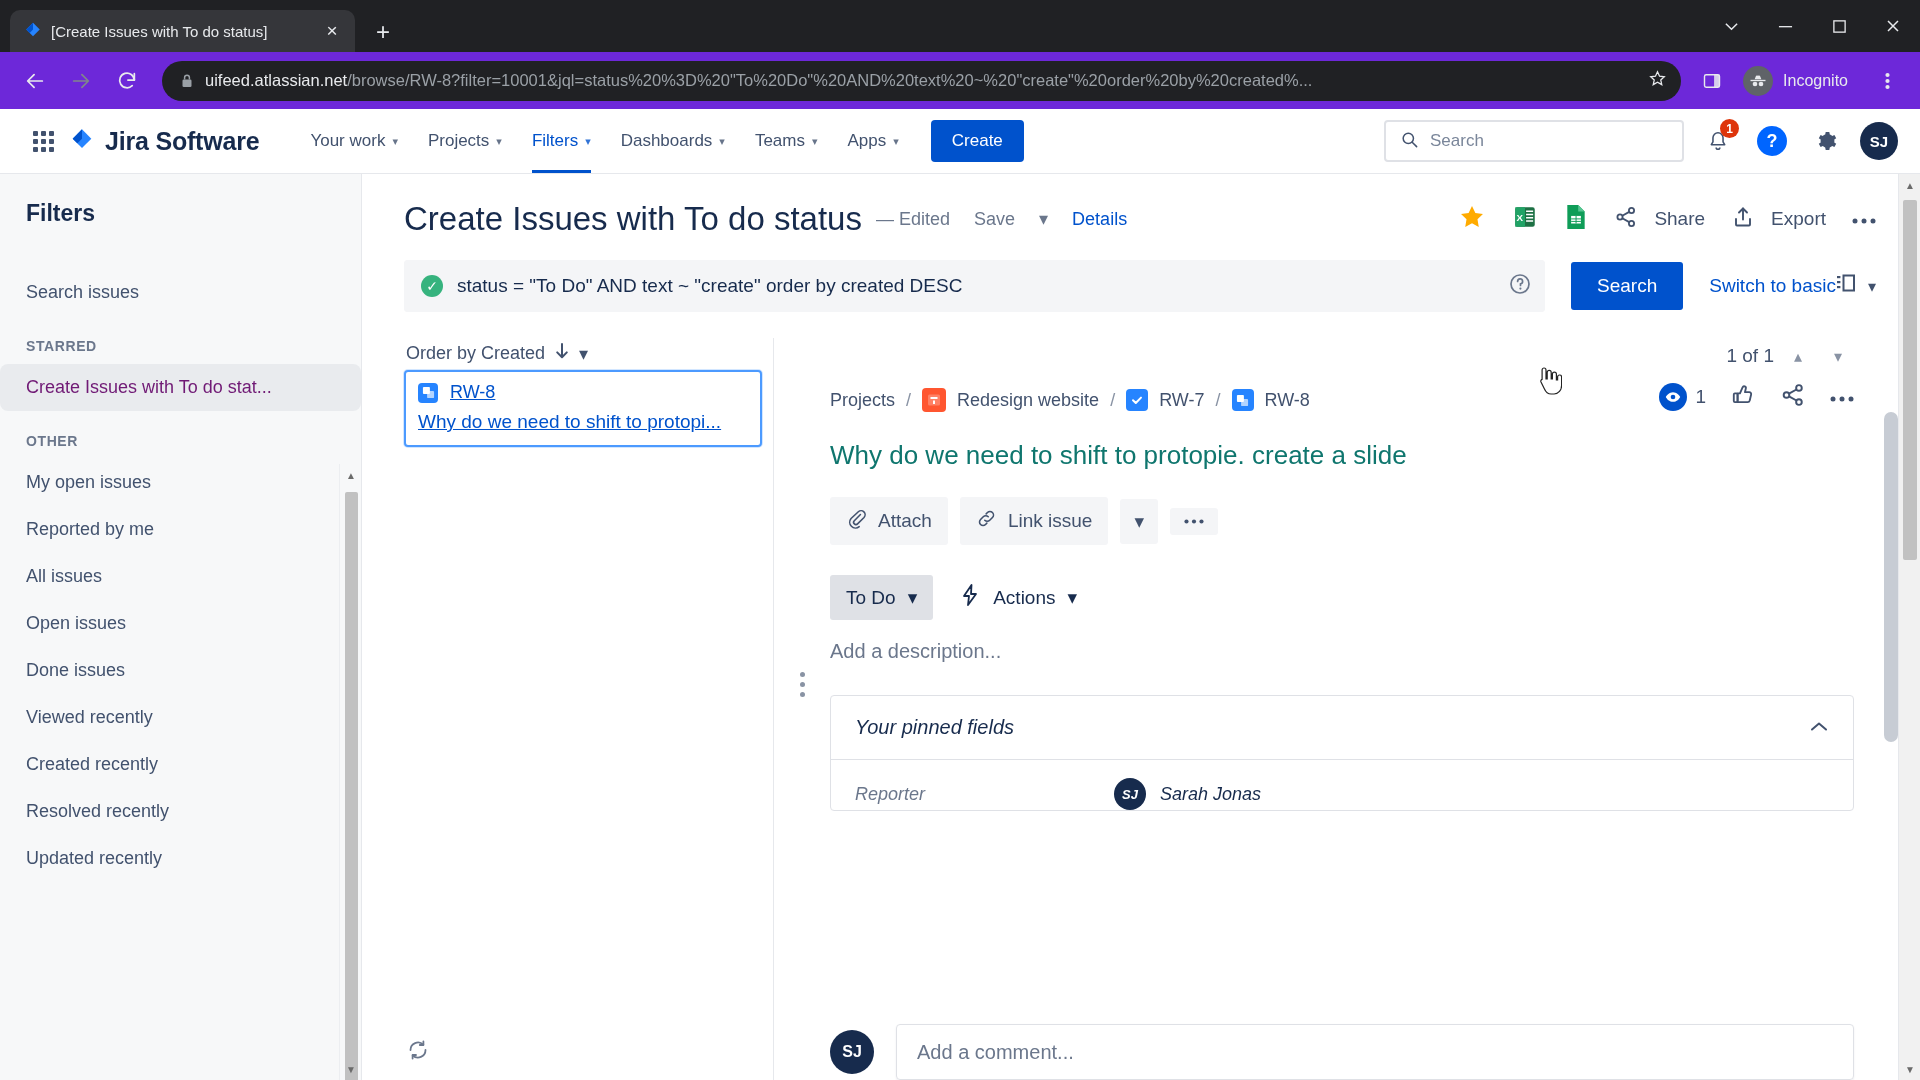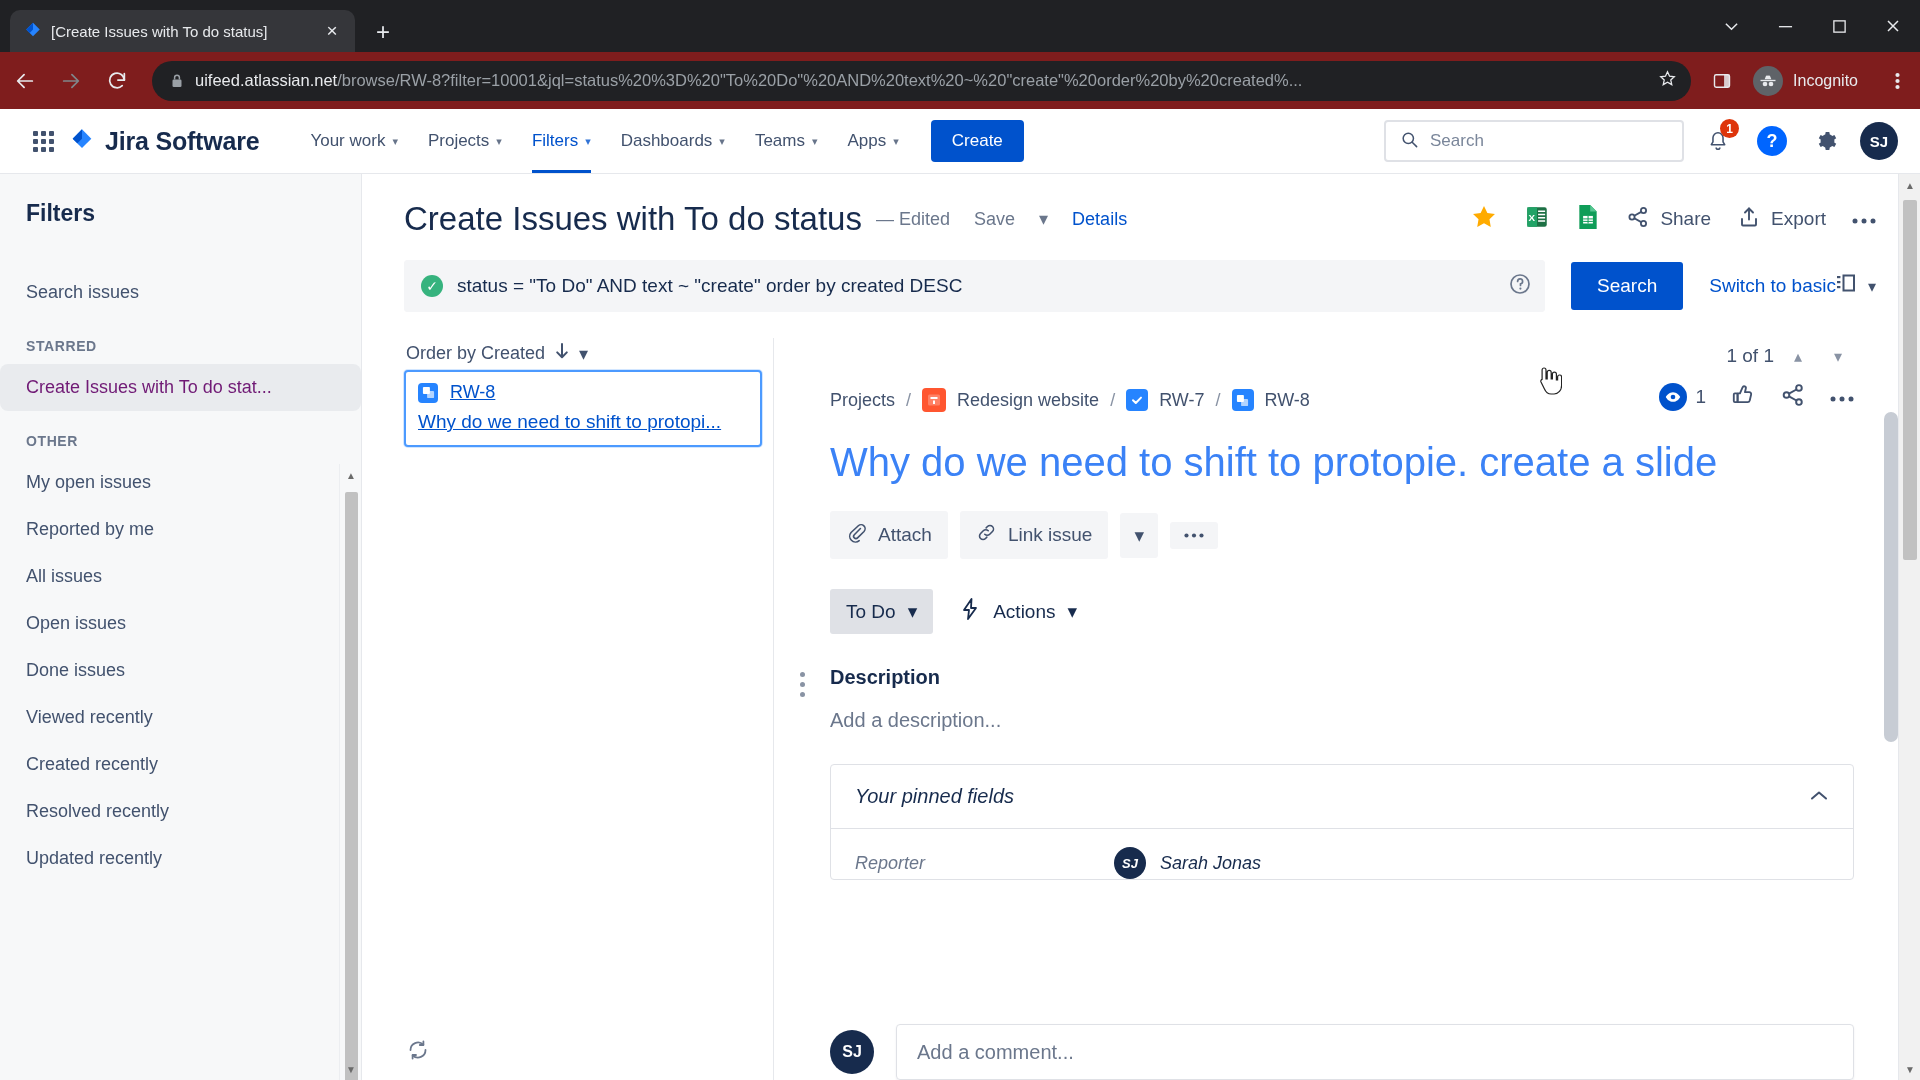--- a/index.html
+++ b/index.html
@@ -35,22 +35,22 @@
   }
   .win-ctrls {
     position: absolute; right: 0; top: 0; height: 52px; display: flex; align-items: center;
   }
   .win-btn {
     width: 54px; height: 46px; display:flex; align-items:center; justify-content:center;
     color: #e8eaed;
   }
 
   .chrome-bar {
-    background: #7f1d1d; height: 57px; flex: 0 0 57px; display: flex; align-items: center;
-    padding: 0 4px; gap: 4px;
+    background: #6d28d9; height: 57px; flex: 0 0 57px; display: flex; align-items: center;
+    padding: 0 14px; gap: 4px;
   }
   .nav-btn {
     width: 42px; height: 42px; border-radius: 50%; display:flex; align-items:center;
     justify-content:center; color:#e8eaed; flex: 0 0 42px;
   }
   .nav-btn.disabled { color: #80868b; }
   .omnibox {
     flex: 1 1 auto; height: 40px; background: #202124; border-radius: 20px;
     display: flex; align-items: center; padding: 0 14px 0 18px; gap: 11px;
     margin-left: 10px; margin-right: 8px; overflow: hidden;
@@ -134,21 +134,21 @@
 
   
   .main { flex: 1 1 auto; display:flex; flex-direction: column; min-width:0; position:relative; background:#fff;}
   .page-head { padding: 26px 30px 0 42px; display:flex; align-items:center; }
   .page-title { font-size: 33px; color:#172b4d; font-weight: 500; }
   .edited { color:#6b778c; font-size:18px; margin-left: 14px;}
   .head-link { color:#6b778c; font-size:18px; margin-left: 24px;}
   .head-link.blue { color:#0052cc; }
   .head-tools { margin-left:auto; display:flex; align-items:center; gap: 26px; padding-right: 14px;}
   .tool-lbl { font-size:19px; color:#42526e; }
-  .tool-item { display:flex; align-items:center; gap:10px; }
+  .tool-item { display:flex; align-items:center; gap:16px; }
 
   
   .jql-row { display:flex; align-items:center; padding: 22px 30px 0 42px; gap: 0;}
   .jql-field {
     flex: 1 1 auto; height: 52px; background:#f4f5f7; border:1px solid #f4f5f7; border-radius:3px;
     display:flex; align-items:center; padding: 0 8px 0 16px; gap: 14px;
   }
   .jql-ok { width:22px;height:22px;border-radius:50%;background:#36b37e;color:#fff;display:flex;align-items:center;justify-content:center;font-size:14px;flex:0 0 22px;}
   .jql-text { font-size: 19px; color:#172b4d; flex:1 1 auto;}
   .jql-help { color:#6b778c; margin-right:4px;}
@@ -180,21 +180,21 @@
   .pager-txt { font-size: 19px; }
   .pg-arrow { width:32px;height:32px;display:flex;align-items:center;justify-content:center;color:#8993a4;}
   .detail-inner { padding: 16px 66px 0 56px; position:relative; flex:1 1 auto; min-height:0;}
   .crumbs { display:flex; align-items:center; gap:11px; color:#42526e; font-size:18px; }
   .crumb-sep { color:#8993a4; }
   .proj-icon { width:24px;height:24px;border-radius:4px;background:#ff5630;display:flex;align-items:center;justify-content:center;flex:0 0 24px;}
   .task-icon { width:22px;height:22px;border-radius:4px;background:#2684ff;display:flex;align-items:center;justify-content:center;flex:0 0 22px;}
   .crumb-actions { position:absolute; right: 66px; top: 10px; display:flex; align-items:center; gap: 24px; color:#42526e;}
   .watch-pill { display:flex; align-items:center; gap:8px;}
   .watch-eye { width:28px;height:28px;border-radius:50%;background:#0052cc;display:flex;align-items:center;justify-content:center;}
-  .issue-title { font-size: 40px; color:#3b82f6; font-weight: 500; margin-top: 28px; }
+  .issue-title { font-size: 26px; color:#0f766e; font-weight: 500; margin-top: 28px; }
   .act-row { display:flex; align-items:center; gap: 12px; margin-top: 26px;}
   .act-btn {
     background:#f4f5f7; border-radius:3px; padding: 11px 16px; display:flex; align-items:center; gap:11px;
     font-size:19px; color:#42526e;
   }
   .act-btn.sq { padding: 11px 14px; }
   .status-row { display:flex; gap: 26px; margin-top: 30px; }
   .status-btn {
     background:#dfe1e6; border-radius:3px; padding: 11px 16px; display:flex;align-items:center;gap:12px;
     font-size:19px; color:#172b4d; font-weight:500;
@@ -680,21 +680,20 @@
                 <span>
                   <svg width="22" height="24" viewBox="0 0 20 24">
                       <path d="M11.5 2L4 13h5l-1 9 8-11h-5z" stroke="#172b4d" stroke-width="1.8" fill="none" stroke-linejoin="round"></path>
                     </svg>
                 </span>
                 <span>Actions</span>
                 <span>▾</span>
               </div>
             </div>
 
-            <div class="sec-title">Description</div>
             <div class="desc-ph">Add a description...</div>
 
             <div class="pinned">
               <div class="pinned-head">
                 <span>Your pinned fields</span>
                 <span style="margin-left:auto">
                   <svg width="20" height="14" viewBox="0 0 20 14">
                       <path d="M3 9.5L10 3.5l7 6" stroke="#42526e" stroke-width="2" fill="none" stroke-linecap="round" stroke-linejoin="round"></path>
                     </svg>
                 </span>

